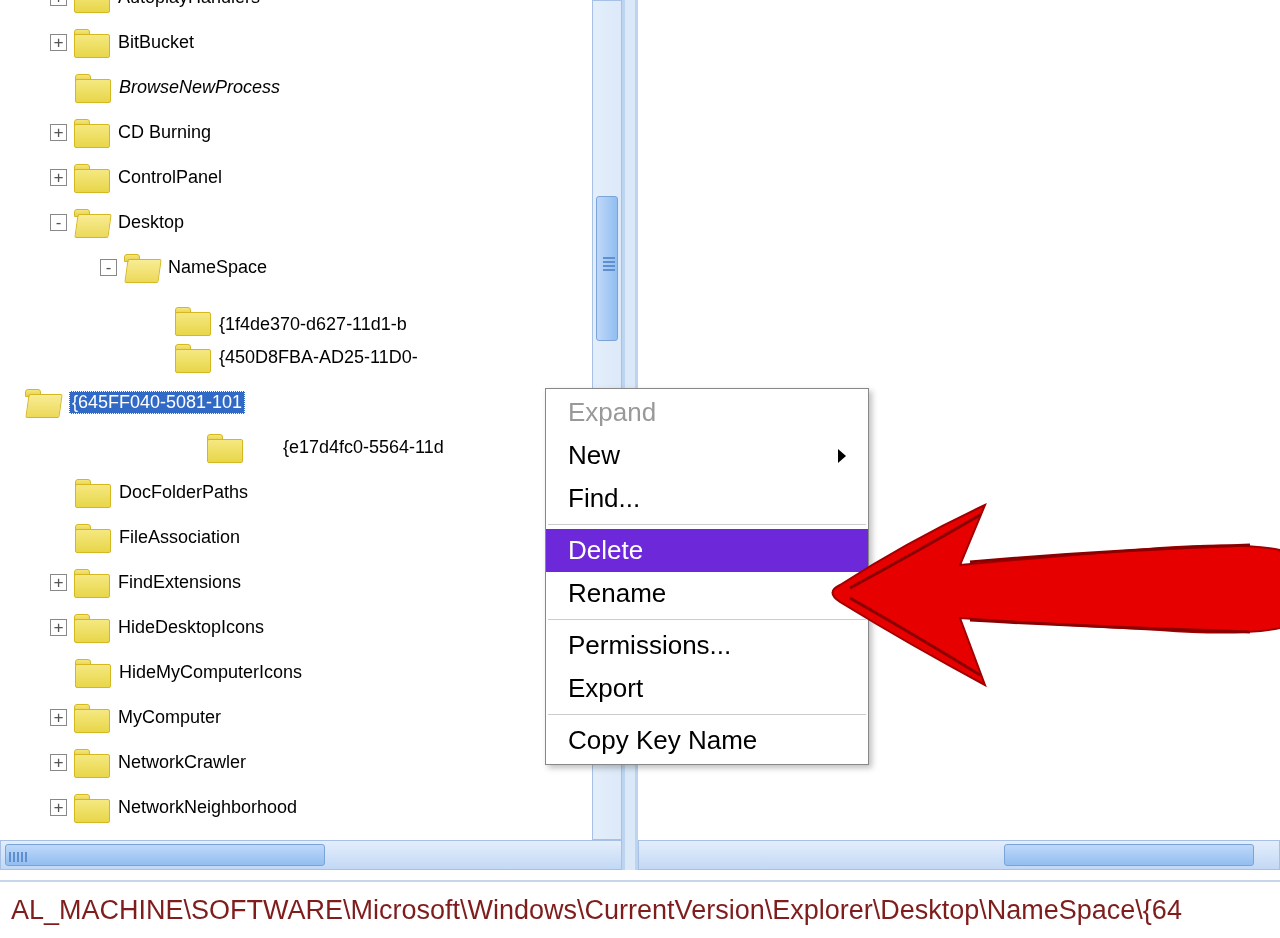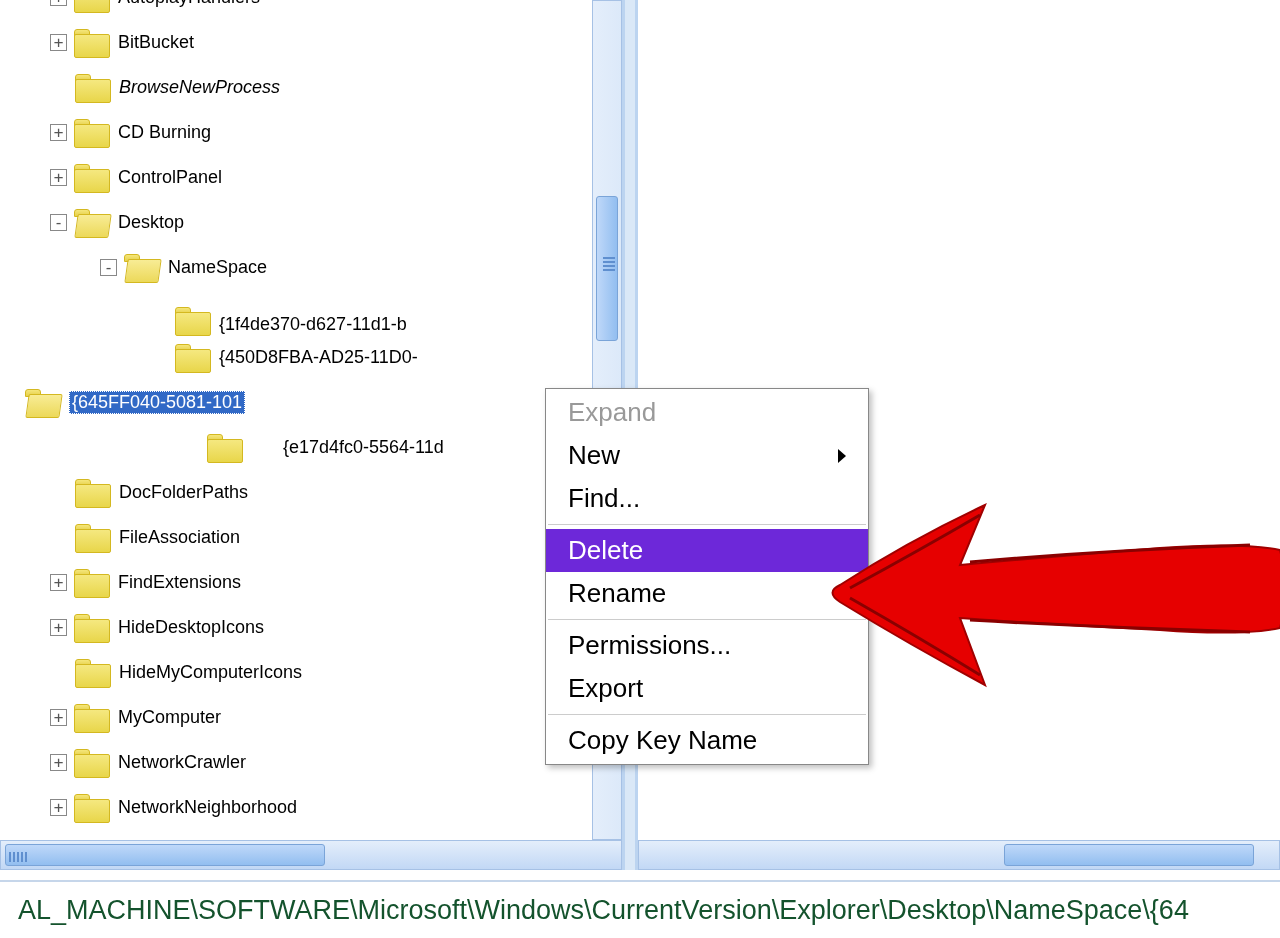--- a/index.html
+++ b/index.html
@@ -218,23 +218,23 @@
     .status-bar {
       position: absolute;
       bottom: 0;
       left: 0;
       right: 0;
       height: 58px;
       background: #fff;
       border-top: 2px solid #c6d6ea;
       display: flex;
       align-items: center;
-      padding-left: 18px;
+      padding-left: 11px;
       font-size: 27px;
-      color: #14532d;
+      color: #7f1d1d;
       overflow: hidden;
       white-space: nowrap;
     }
     .hscroll-grip {
       position: absolute;
       left: 8px;
       top: 11px;
       width: 20px;
       height: 10px;
       background: repeating-linear-gradient(90deg, #5f8fcf, #5f8fcf 2px, transparent 2px, transparent 4px);

